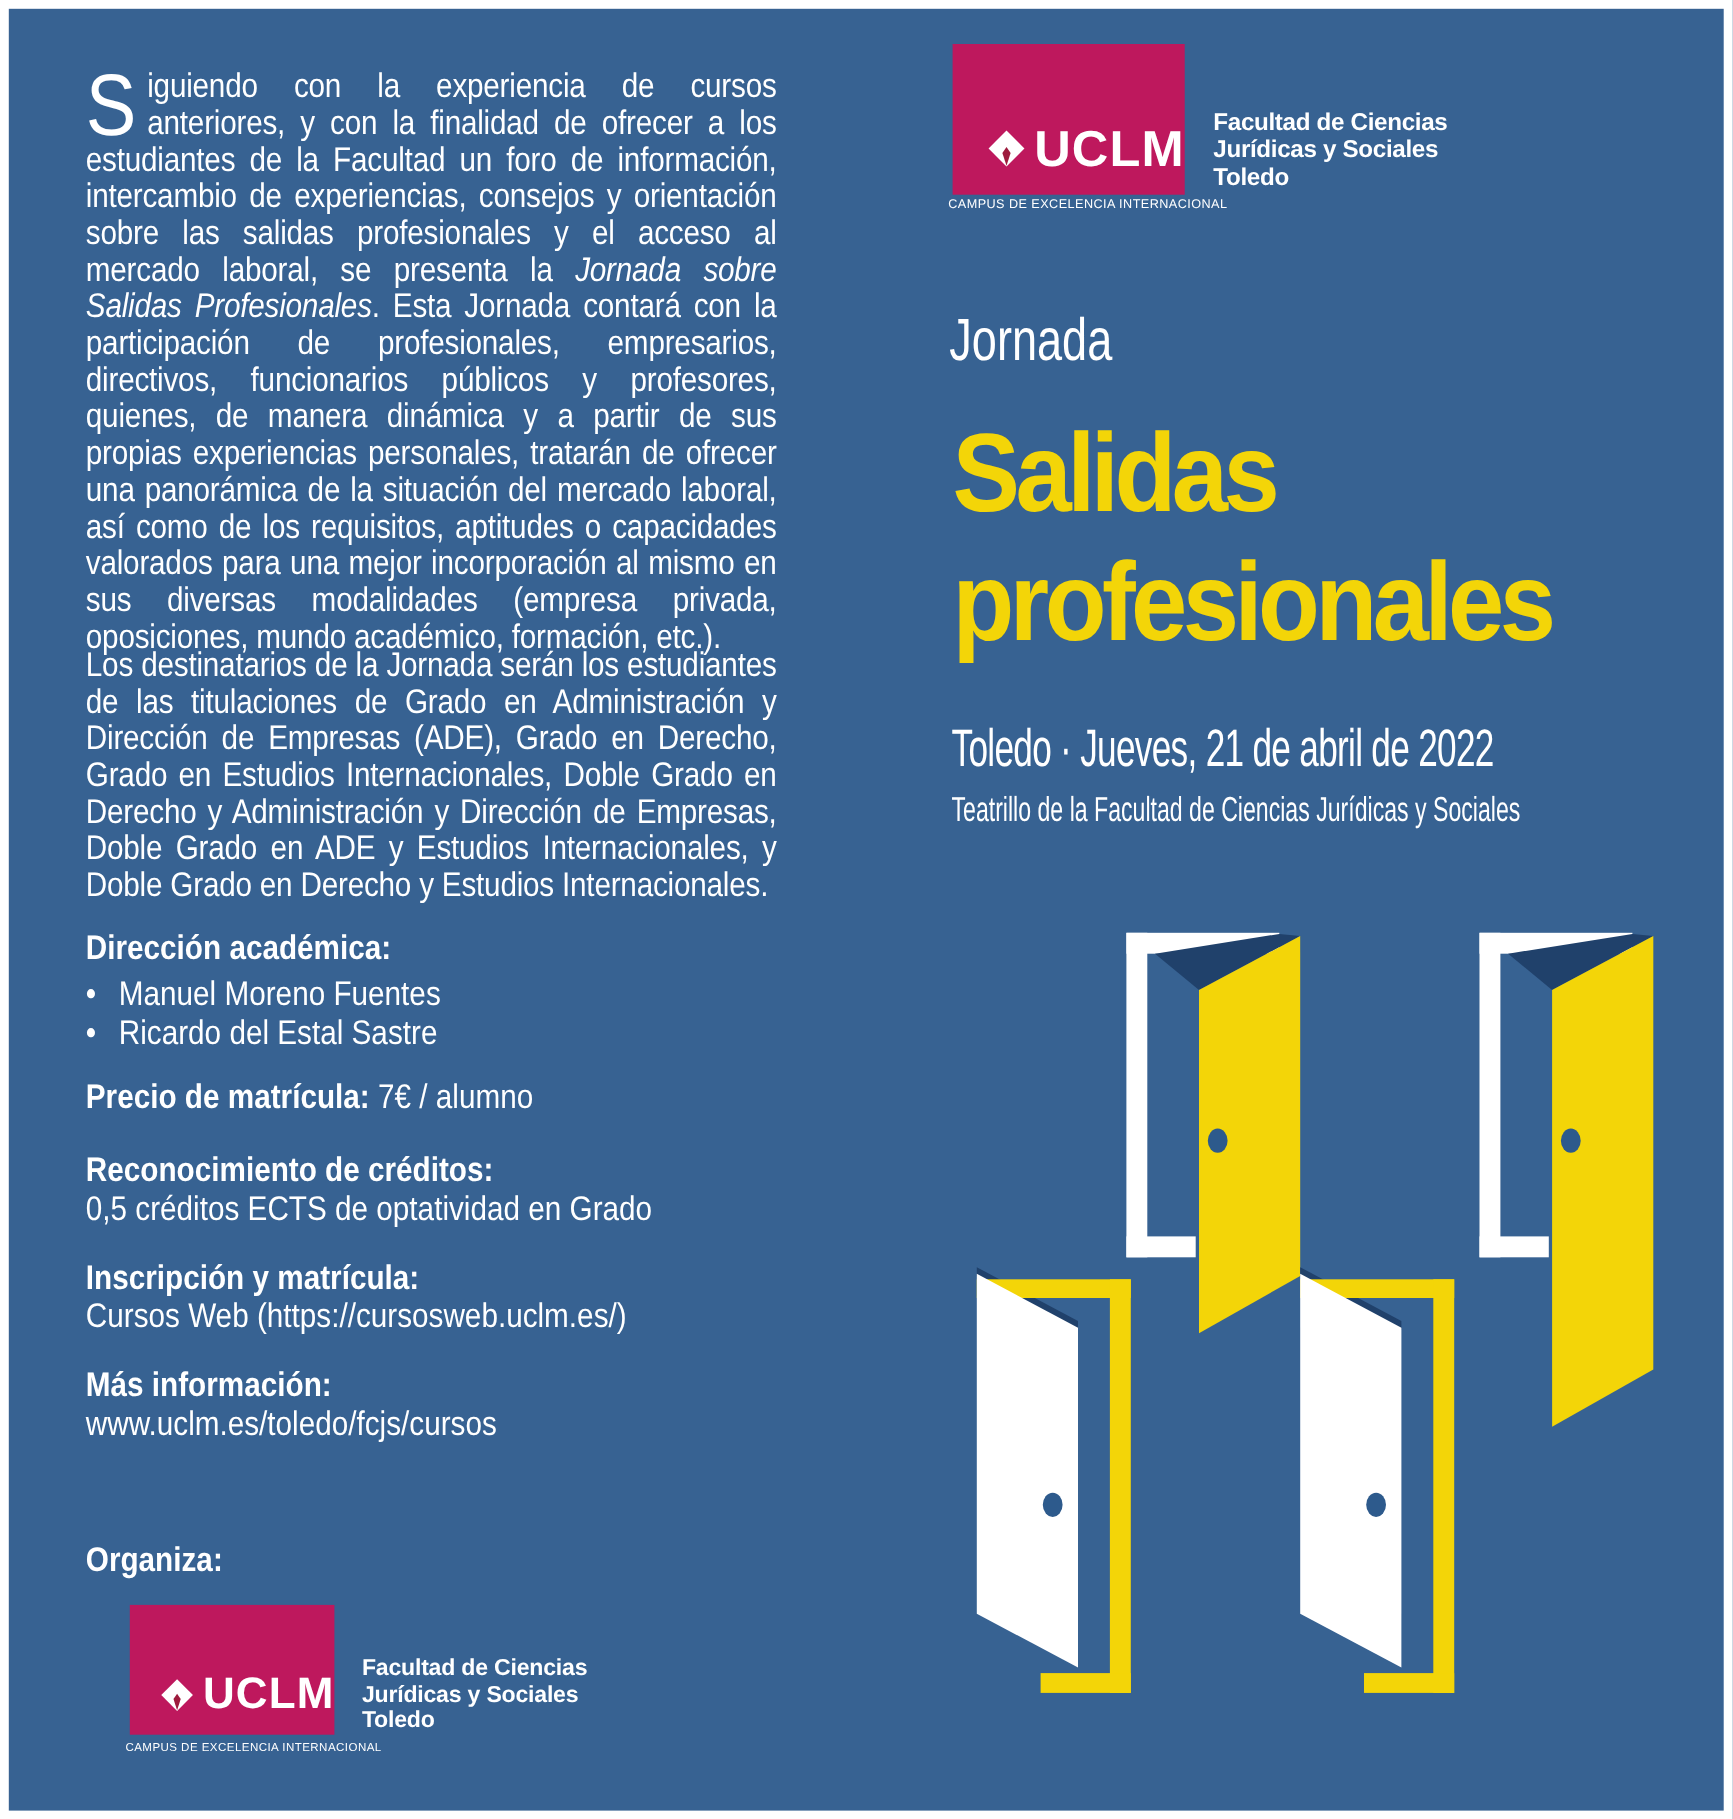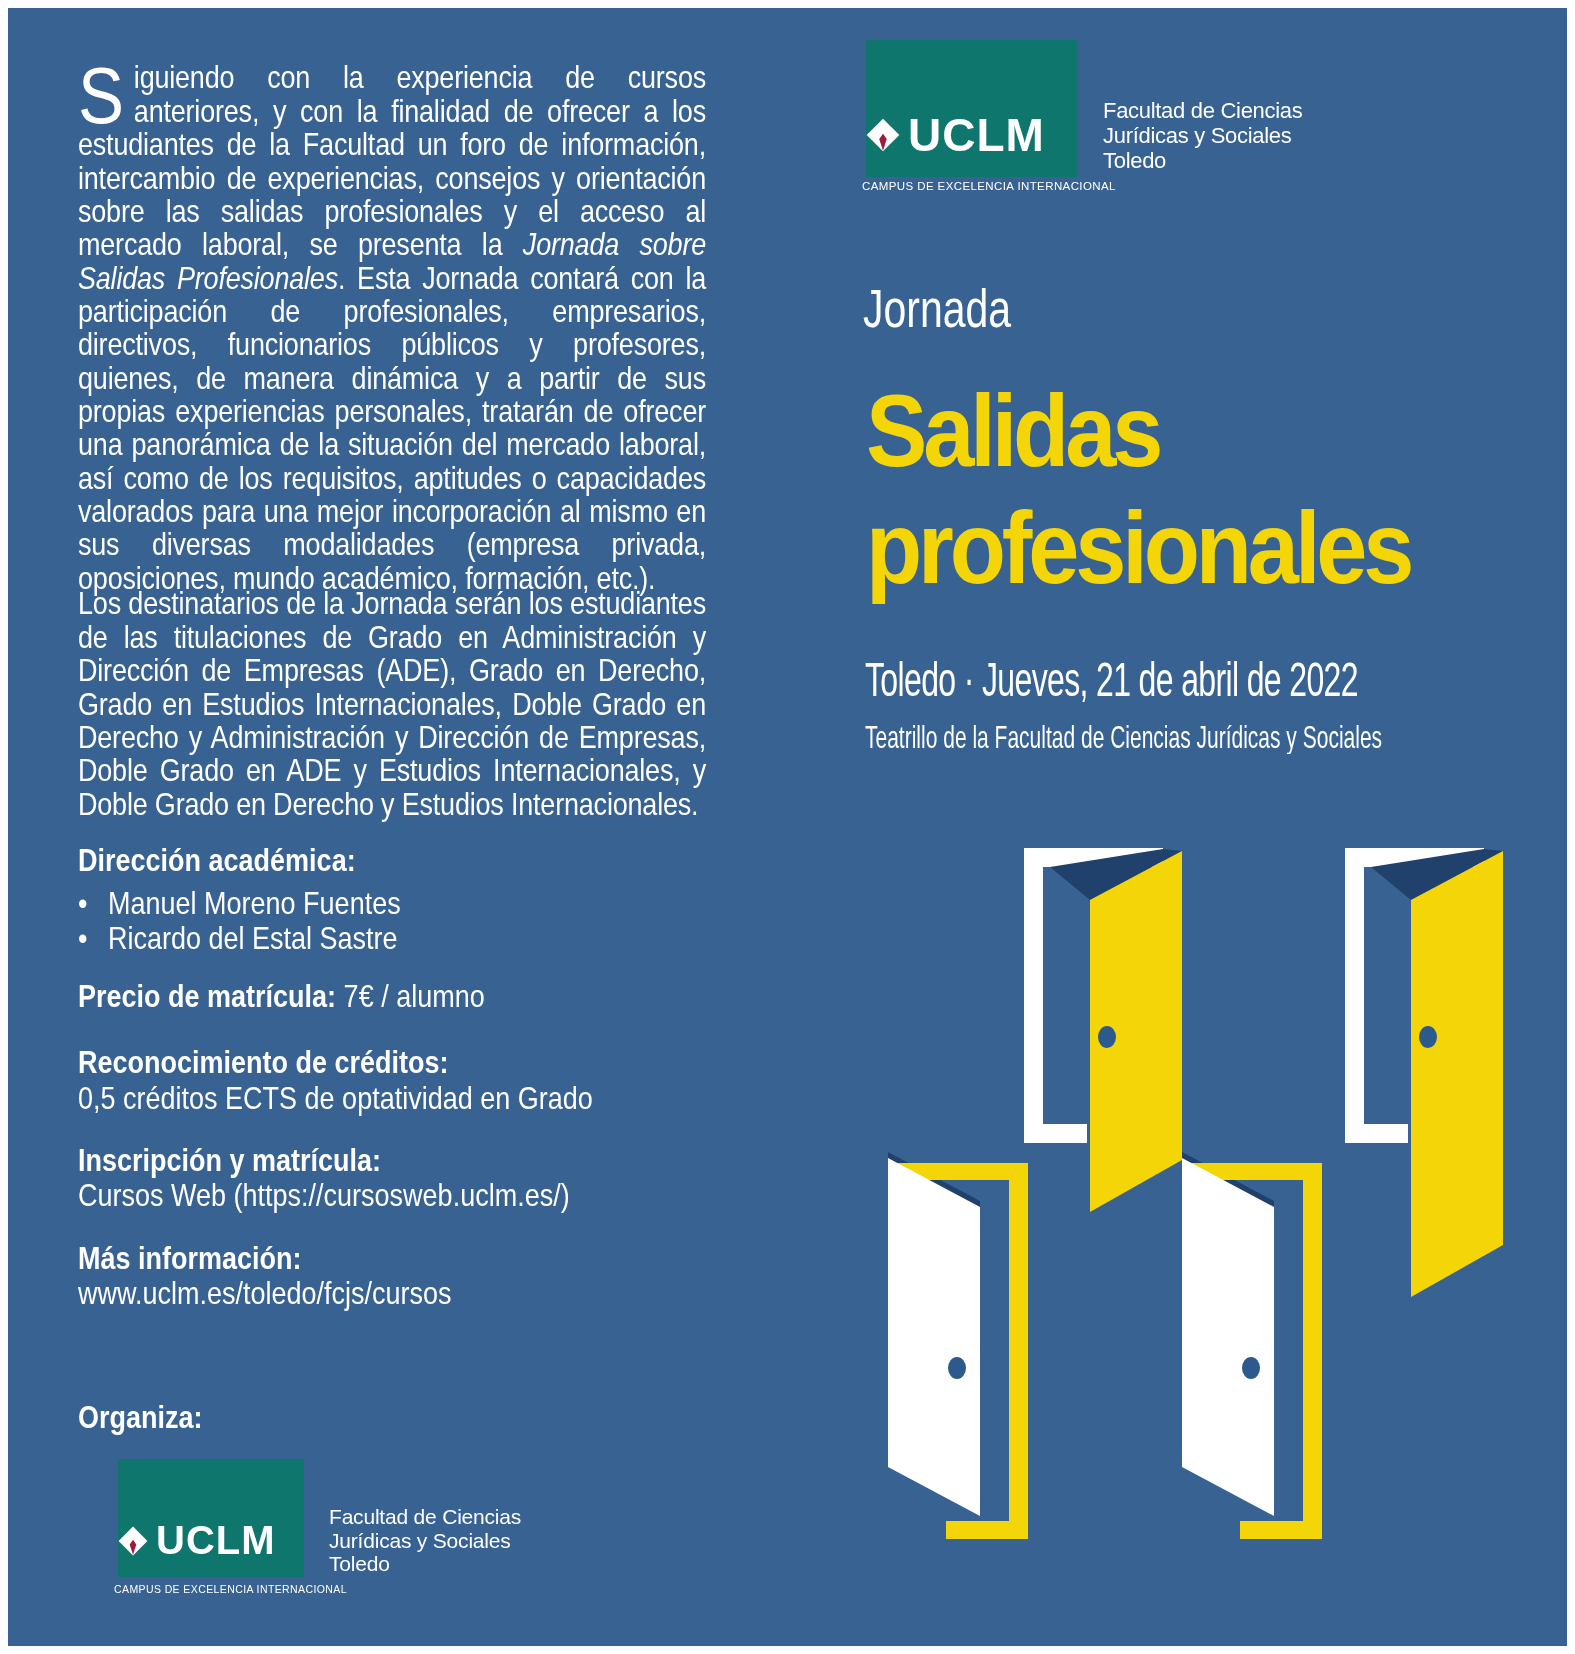--- a/index.html
+++ b/index.html
@@ -22,29 +22,29 @@
     float:left;font-size:69px;line-height:56px;
     padding:2px 10px 0 0;font-weight:400;
   }
   .italic{font-style:italic;}
   .h-label{font-size:27px;line-height:29px;font-weight:700;margin:0;}
   .v-label{font-size:27px;line-height:29px;margin:0;}
   .bullet-list{font-size:27px;line-height:31px;margin:0;}
   .bullet-list .b{display:inline-block;width:30px;}
   
   .uclm-square{
-    background:#0f766e;display:flex;align-items:flex-end;justify-content:flex-start;
+    background:#be185d;display:flex;align-items:flex-end;justify-content:flex-end;
     box-sizing:border-box;
   }
   .uclm-row{display:flex;align-items:center;gap:8px;}
   .uclm-word{color:#ffffff;font-weight:700;letter-spacing:1px;}
   .campus-line{
     color:#ffffff;font-weight:400;text-align:center;white-space:nowrap;
   }
-  .faculty{color:#ffffff;font-weight:400;}
+  .faculty{color:#ffffff;font-weight:700;}
   
   .kicker{color:#ffffff;font-size:41px;line-height:41px;transform:scaleY(1.32);transform-origin:0 0;margin:0;}
   .title-line{
     color:#f3d508;font-weight:700;font-size:92px;line-height:92px;
     letter-spacing:-0.045em;transform:scaleY(1.10);transform-origin:0 0;margin:0;white-space:nowrap;
   }
   .date-line{
     color:#ffffff;font-size:32px;line-height:34px;letter-spacing:-0.02em;
     transform:scaleY(1.5);transform-origin:0 0;margin:0;white-space:nowrap;
   }

